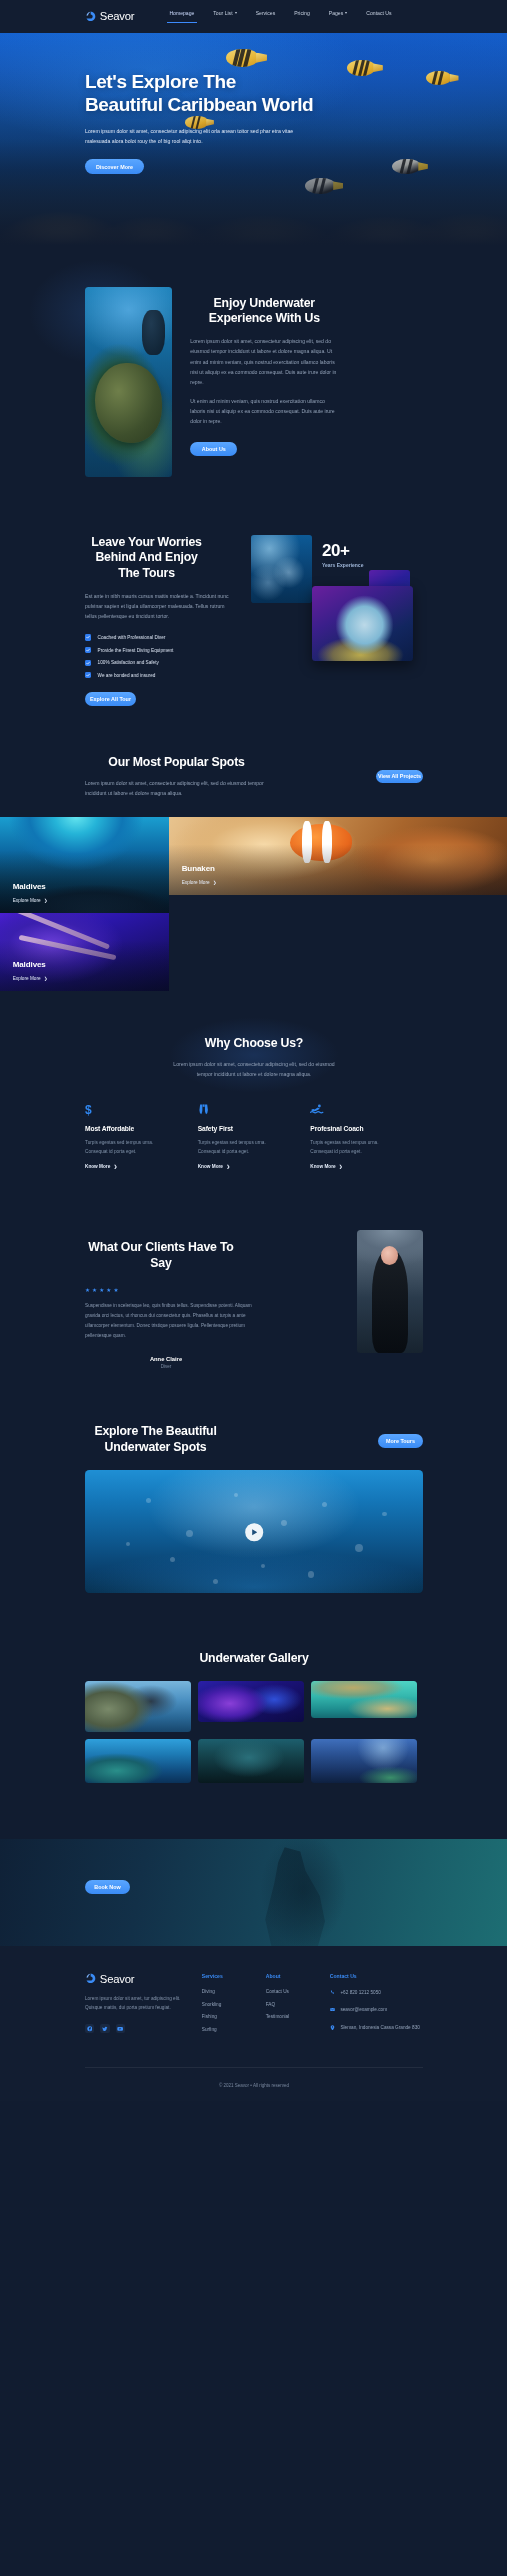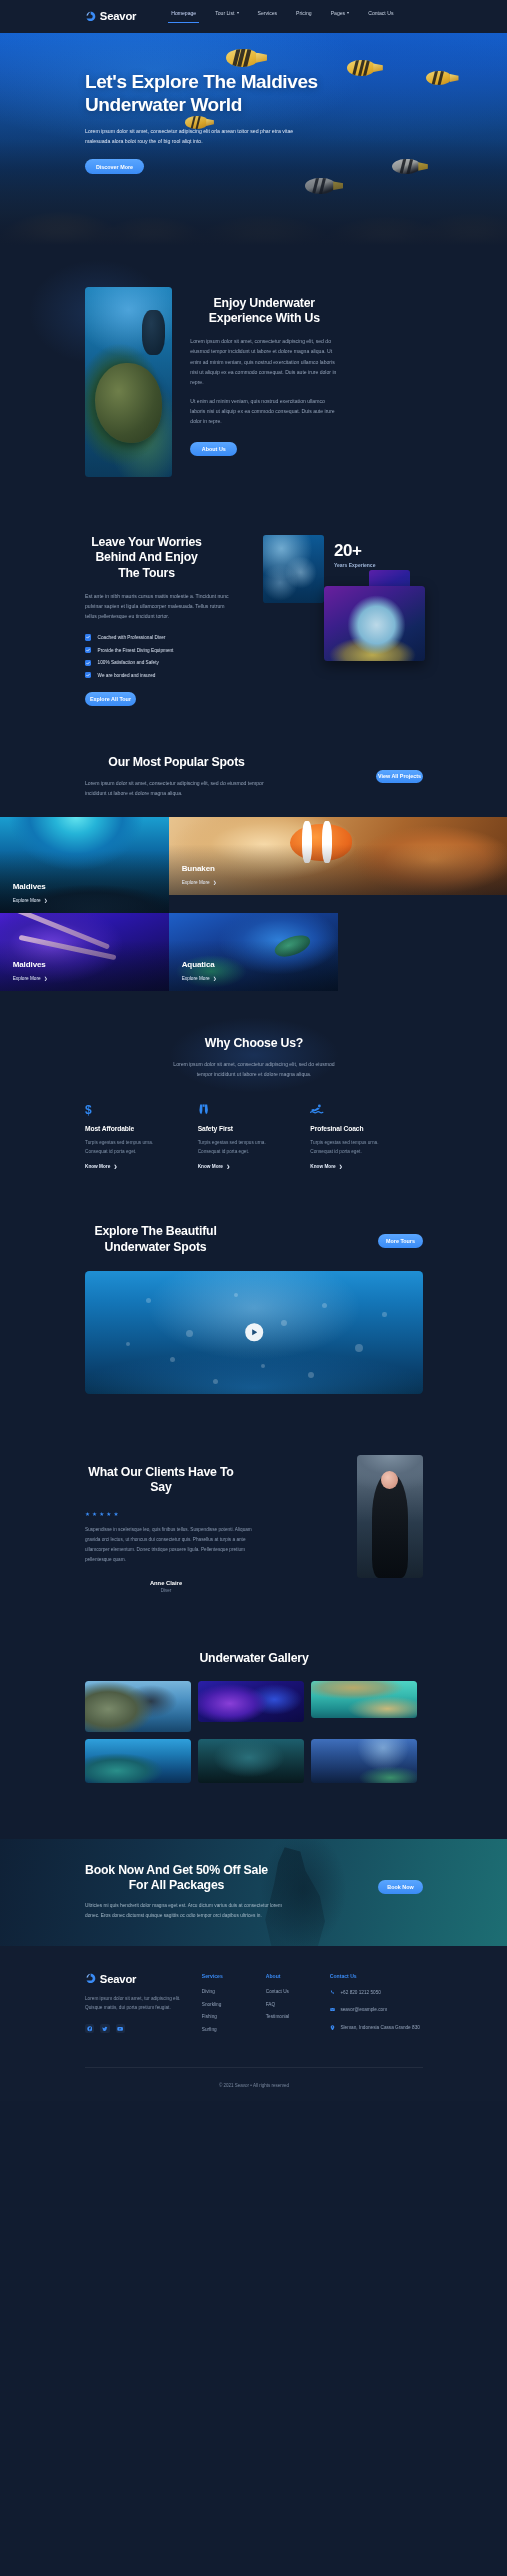--- a/index.html
+++ b/index.html
@@ -13,21 +13,21 @@
 
   
   .navbar {
     height:33px; background:#121d31; display:flex; align-items:center;
     padding:0 0 0 0; position:relative; z-index:20;
   }
   .nav-inner { width:508px; display:flex; align-items:center; padding:0 85px; }
   .brand { display:flex; align-items:center; gap:3.5px; }
   .brand-logo { width:11.3px; height:11.3px; position:relative; }
   .brand-logo svg { display:block; }
-  .brand-name { font-size:11.3px; font-weight:bold; letter-spacing:-0.2px; color:#fff; }
+  .brand-name { font-size:11.3px; font-weight:normal; letter-spacing:-0.2px; color:#fff; }
   .nav-links { display:flex; align-items:center; gap:19px; margin-left:35px; }
   .nav-link {
     font-size:5.1px; color:#c8d2e2; position:relative; padding-bottom:6.3px; white-space:nowrap;
     display:flex; align-items:center; gap:2.1px; cursor:pointer;
   }
   .nav-link.active { color:#cddcff; }
   .nav-link.active::after {
     content:""; position:absolute; left:-2.8px; right:-2.8px; bottom:0; height:0.8px; background:#3d8bfd;
   }
   .caret { width:0;height:0;border-left:1.8px solid transparent;border-right:1.8px solid transparent;border-top:2.1px solid #c8d2e2; display:inline-block; }
@@ -105,21 +105,21 @@
     position:absolute; right:8%; top:12%; width:26%; height:24%; border-radius:40%;
     background:radial-gradient(ellipse at 40% 30%, rgba(30,50,70,.9), rgba(12,26,40,.95));
   }
   .enjoy-txt { flex:1; padding-top:8.5px; }
   .enjoy-txt h2 { max-width:148px; }
   .enjoy-txt p { margin-top:10px; max-width:150px; }
   .enjoy-txt p + p { margin-top:8.5px; }
   .btn-about { margin-top:16px; width:47px; height:13.4px; }
 
   
-  .worries { display:flex; gap:14px; padding-top:51px; }
+  .worries { display:flex; gap:2px; padding-top:51px; }
   .worries-left { width:164px; }
   .worries-left h2 { max-width:123px; }
   .worries-left p { margin-top:10px; max-width:148px; }
   .checks { margin-top:12.7px; display:flex; flex-direction:column; gap:6.3px; }
   .check-row { display:flex; align-items:center; gap:6.3px; }
   .cbox {
     width:6.3px; height:6.3px; border-radius:1.4px; background:#2f7cf0; flex:none;
     display:flex; align-items:center; justify-content:center;
   }
   .cbox svg { display:block; }
@@ -409,21 +409,21 @@
     <div class="fish" style="left:392px;top:126px;width:28px;height:15px;">
       <div class="body" style="background:linear-gradient(160deg,#f2f2ee,#d2d2c8 45%,#26262a 82%);">
         <div class="stripe" style="left:32%"></div>
           <div class="stripe" style="left:56%"></div>
       </div>
       <div class="tail" style="background:linear-gradient(160deg,#eccb44,#cf9f1a);"></div>
     </div>
     <div class="vignette"></div>
 
     <div class="hero-content">
-      <h1>Let's Explore The Maldives Underwater World</h1>
+      <h1>Let's Explore The Beautiful Caribbean World</h1>
       <p>Lorem ipsum dolor sit amet, consectetur adipiscing elit orla anean toitor sed phar etra vitae malesuada alora bolot rouy the of big rool aliqt into.</p>
       <button class="btn btn-hero">Discover More</button>
     </div>
   </div>
 
   <div class="section glow-tl">
     <div class="enjoy">
       <div class="enjoy-img">
         <div class="diver"></div>
         <div class="turtle"></div>
@@ -532,31 +532,20 @@
         <div class="arm" style="left:18.3px;top:32px;width:99px;transform:rotate(12deg);"></div>
         <div class="ov"></div>
         <div class="cap">
           <h3>Maldives</h3>
           <div class="more">
               <span>Explore More</span>
               <span class="arr">❯</span>
             </div>
         </div>
       </div>
-      <div class="spot sp-aquatica">
-        <div class="swimmer"></div>
-        <div class="ov"></div>
-        <div class="cap">
-          <h3>Aquatica</h3>
-          <div class="more">
-              <span>Explore More</span>
-              <span class="arr">❯</span>
-            </div>
-        </div>
-      </div>
     </div>
   </div>
 
   <div class="section why">
     <h2 class="sec-title">Why Choose Us?</h2>
     <p class="sec-body">Lorem ipsum dolor sit amet, consectetur adipiscing elit, sed do eiusmod tempor incididunt ut labore et dolore magna aliqua.</p>
     <div class="why-grid">
       <div class="why-card">
         <div class="why-icon">
           <svg width="10.6" height="12.7" viewBox="0 0 15 18">
@@ -593,20 +582,42 @@
             <path d="M0.8 13.2 Q3 11.6 5.2 13.2 Q7.4 14.8 9.6 13.2 Q11.8 11.6 14 13.2 Q16.2 14.8 18.4 13.2" stroke="#2f86f0" stroke-width="1.7" fill="none" stroke-linecap="round"></path>
           </svg>
         </div>
         <h3>Profesinal Coach</h3>
         <p>Turpis egestas sed tempus urna. Consequat id porta eget.</p>
         <div class="know">
             <span>Know More</span>
             <span class="arr">❯</span>
           </div>
       </div>
+    </div>
+  </div>
+
+  <div class="section testi">
+    <div class="testi-left">
+      <h2 class="sec-title">What Our Clients Have To Say</h2>
+      <div class="stars">
+        <span>★</span>
+        <span>★</span>
+        <span>★</span>
+        <span>★</span>
+        <span>★</span>
+      </div>
+      <p class="testi-quote">Suspendisse in scelerisque leo, quis finibus tellus. Suspendisse potenti. Aliquam gravida orci lectus, ut rhoncus dui consectetur quis. Phasellus at turpis a ante ullamcorper elementum. Donec tristique posuere ligula. Pellentesque pretium pellentesque quam.</p>
+      <div class="testi-author">
+        <div class="nm">Anne Claire</div>
+        <div class="rl">Diver</div>
+      </div>
+    </div>
+    <div class="testi-img">
+      <div class="person"></div>
+      <div class="head"></div>
     </div>
   </div>
 
   <div class="section video-sec">
     <div class="video-head">
       <h2 class="sec-title">Explore The Beautiful Underwater Spots</h2>
       <button class="btn btn-moretours">More Tours</button>
     </div>
     <div class="video-box">
       <div class="bubbles">
@@ -622,42 +633,20 @@
         <span class="bub" style="left:12%;top:58%;width:4.2px;height:4.2px;"></span>
         <span class="bub" style="left:88%;top:34%;width:4.2px;height:4.2px;"></span>
         <span class="bub" style="left:38%;top:88%;width:5px;height:5px;"></span>
       </div>
       <div class="play-btn">
         <span class="play-tri"></span>
       </div>
     </div>
   </div>
 
-  <div class="section testi">
-    <div class="testi-left">
-      <h2 class="sec-title">What Our Clients Have To Say</h2>
-      <div class="stars">
-        <span>★</span>
-        <span>★</span>
-        <span>★</span>
-        <span>★</span>
-        <span>★</span>
-      </div>
-      <p class="testi-quote">Suspendisse in scelerisque leo, quis finibus tellus. Suspendisse potenti. Aliquam gravida orci lectus, ut rhoncus dui consectetur quis. Phasellus at turpis a ante ullamcorper elementum. Donec tristique posuere ligula. Pellentesque pretium pellentesque quam.</p>
-      <div class="testi-author">
-        <div class="nm">Anne Claire</div>
-        <div class="rl">Diver</div>
-      </div>
-    </div>
-    <div class="testi-img">
-      <div class="person"></div>
-      <div class="head"></div>
-    </div>
-  </div>
-
   <div class="section gallery">
     <h2 class="sec-title">Underwater Gallery</h2>
     <div class="gal-grid">
       <div class="gal-col">
         <div class="gal g1"></div>
         <div class="gal g4"></div>
       </div>
       <div class="gal-col">
         <div class="gal g2"></div>
         <div class="gal g5" style="margin-top:10px"></div>
@@ -666,24 +655,20 @@
         <div class="gal g3"></div>
         <div class="gal g6" style="margin-top:14px"></div>
       </div>
     </div>
   </div>
 
   <div class="cta-wrap">
     <div class="silho"></div>
     <div class="diverfig"></div>
     <div class="cta">
-      <div>
-        <h2 class="sec-title">Book Now And Get 50% Off Sale For All Packages</h2>
-        <p>Ultricies mi quis hendrerit dolor magna eget est. Arcu dictum varius duis at consectetur lorem donec. Eros donec dictumst quisque sagittis oc odio tempor orci dapibus ultrices in.</p>
-      </div>
       <button class="btn btn-book">Book Now</button>
     </div>
   </div>
 
   <div class="footer">
     <div class="foot-cols">
       <div class="fc-brand">
         <div class="brand">
           <span class="brand-logo">
             <svg width="11.3" height="11.3" viewBox="0 0 16 16">

